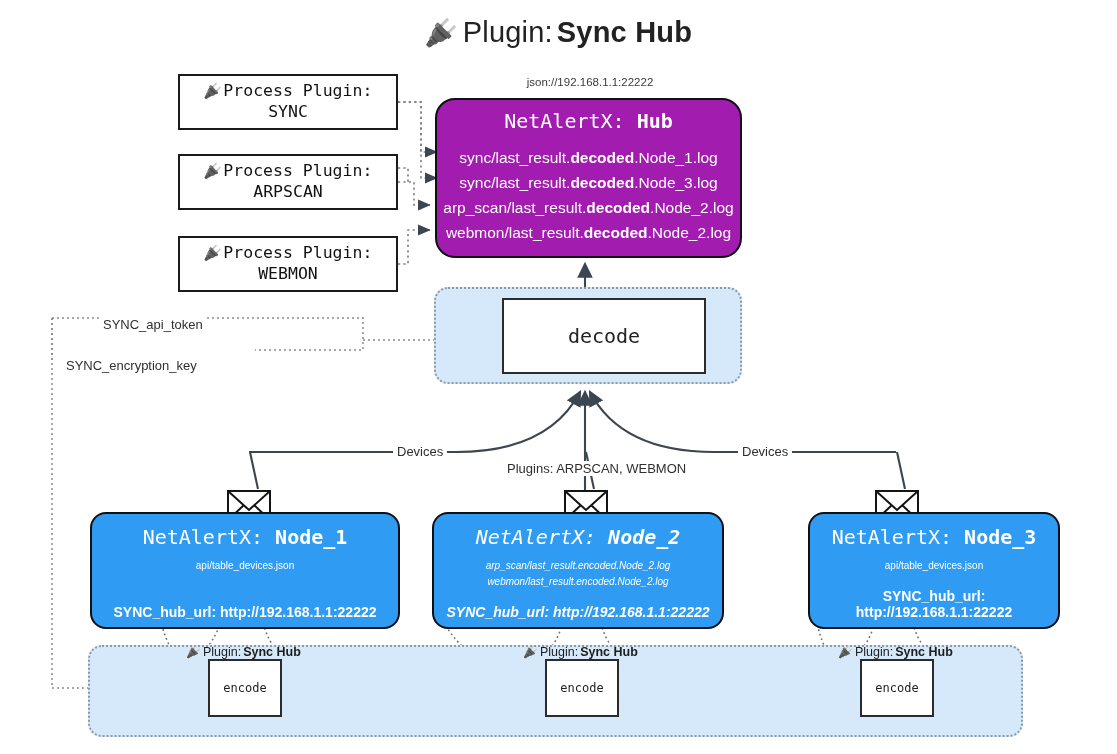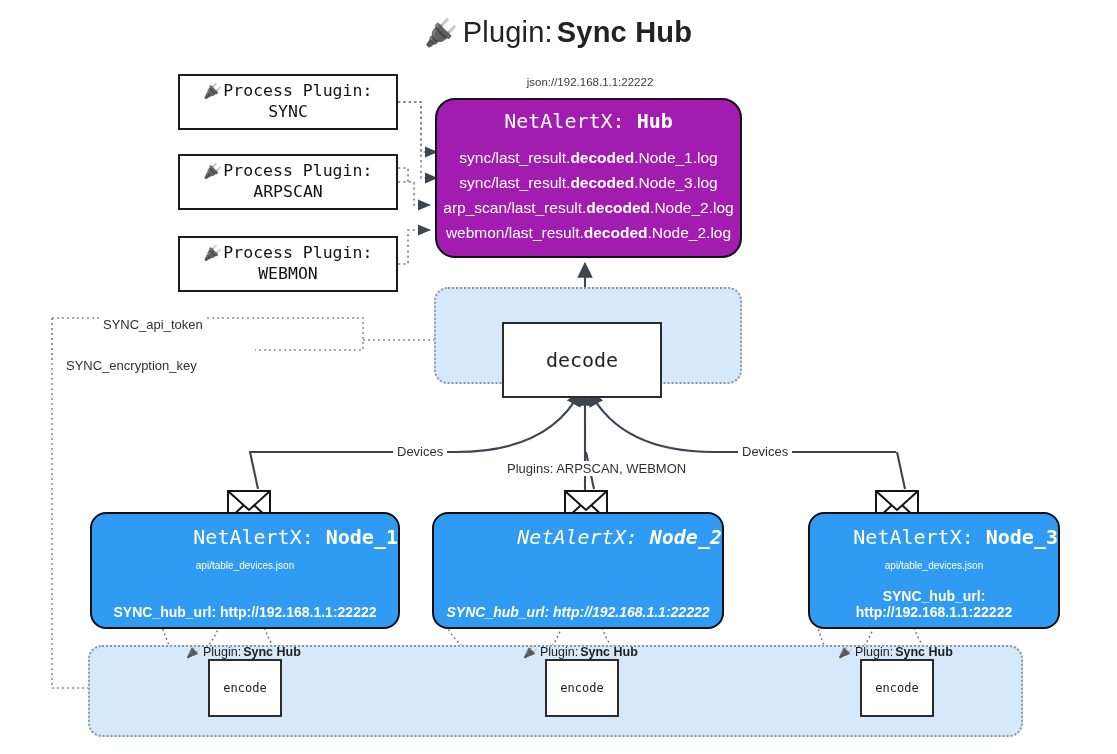--- a/index.html
+++ b/index.html
@@ -62,21 +62,21 @@
   }
   #decode-wrap{left:434px;top:287px;width:308px;height:97px;}
   #bottom-band{left:88px;top:645px;width:935px;height:92px;}
 
   .whitebox{
     background:#ffffff;border:2.2px solid #2b2b2b;
     display:flex;align-items:center;justify-content:center;
     font-family:"DejaVu Sans Mono","Liberation Mono",monospace;
     color:#222;
   }
-  #decode{left:502px;top:298px;width:160px;height:76px;font-size:20px;margin-top:24px;}
+  #decode{left:502px;top:298px;width:204px;height:76px;font-size:20px;}
   .encode{width:74px;height:58px;font-size:12px;}
   #encode-1{left:208px;top:659px;}
   #encode-2{left:545px;top:659px;}
   #encode-3{left:860px;top:659px;}
 
   .plugin-tag{
     font-size:12.5px;color:#1d1d1d;white-space:nowrap;
     display:flex;align-items:center;gap:2px;
   }
   .plugin-tag .plug{font-size:12px;transform:scaleX(-1);display:inline-block;}
@@ -87,21 +87,21 @@
 
   
   .node{
     background:#2f9bf2;border:2.6px solid #0f0f14;border-radius:16px;
     color:#ffffff;height:117px;padding-top:11px;
   }
   #node-1{left:90px;top:512px;width:310px;}
   #node-2{left:432px;top:512px;width:292px;font-style:italic;}
   #node-3{left:808px;top:512px;width:252px;}
   .node .n-title{
-    text-align:right;font-family:"DejaVu Sans Mono","Liberation Mono",monospace;
+    text-align:center;font-family:"DejaVu Sans Mono","Liberation Mono",monospace;
     font-size:20px;
   }
   .node .n-title b{font-weight:700;}
   .node .n-lines{margin-top:9px;}
   .node .n-line{text-align:center;font-size:10px;line-height:1.55;white-space:nowrap;}
   .node .n-foot{
     position:absolute;left:0;bottom:7px;width:100%;text-align:center;
     font-size:14px;font-weight:600;
   }
 
@@ -283,20 +283,22 @@
       <div class="n-line">api/table_devices.json</div>
     </div>
     <div class="n-foot">SYNC_hub_url: http://192.168.1.1:22222</div>
   </div>
 
   <div class="abs node" id="node-2">
     <div class="n-title">
       <span>NetAlertX: </span><b>Node_2</b>
     </div>
     <div class="n-lines">
+      <div class="n-line">arp_scan/last_result.encoded.Node_2.log</div>
+      <div class="n-line">webmon/last_result.encoded.Node_2.log</div>
     </div>
     <div class="n-foot">SYNC_hub_url: http://192.168.1.1:22222</div>
   </div>
 
   <div class="abs node" id="node-3">
     <div class="n-title">
       <span>NetAlertX: </span><b>Node_3</b>
     </div>
     <div class="n-lines">
       <div class="n-line">api/table_devices.json</div>

